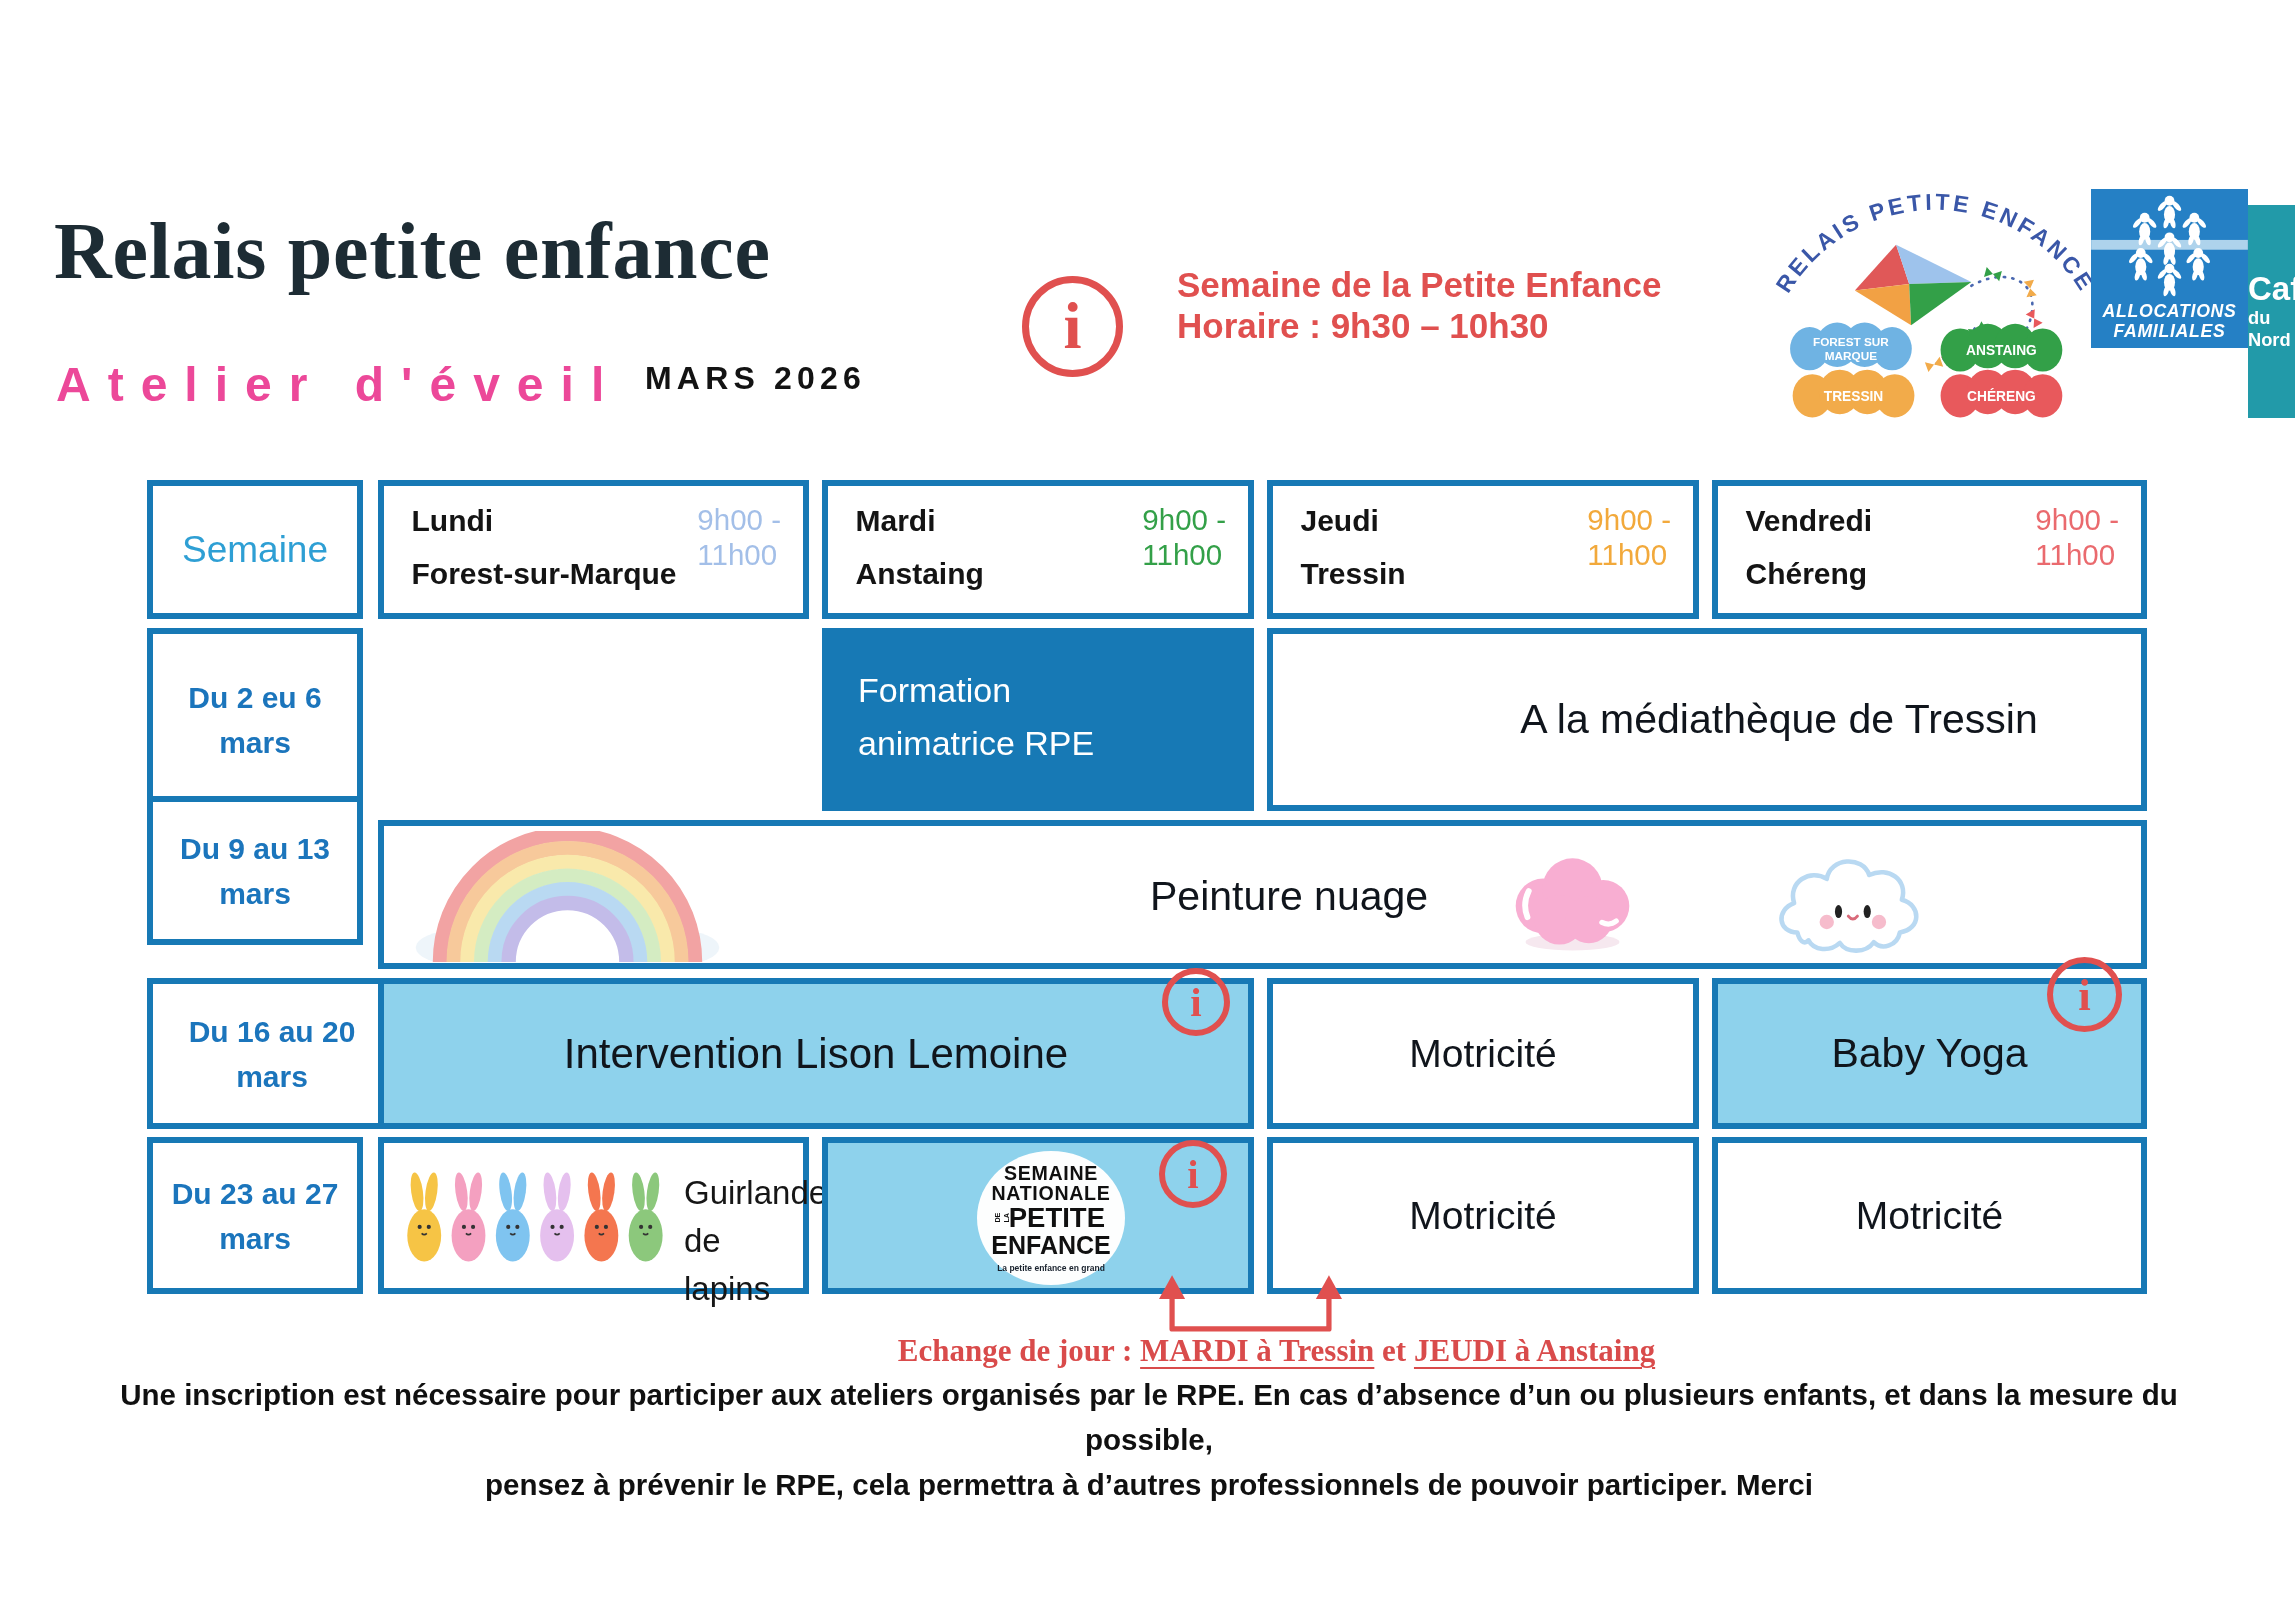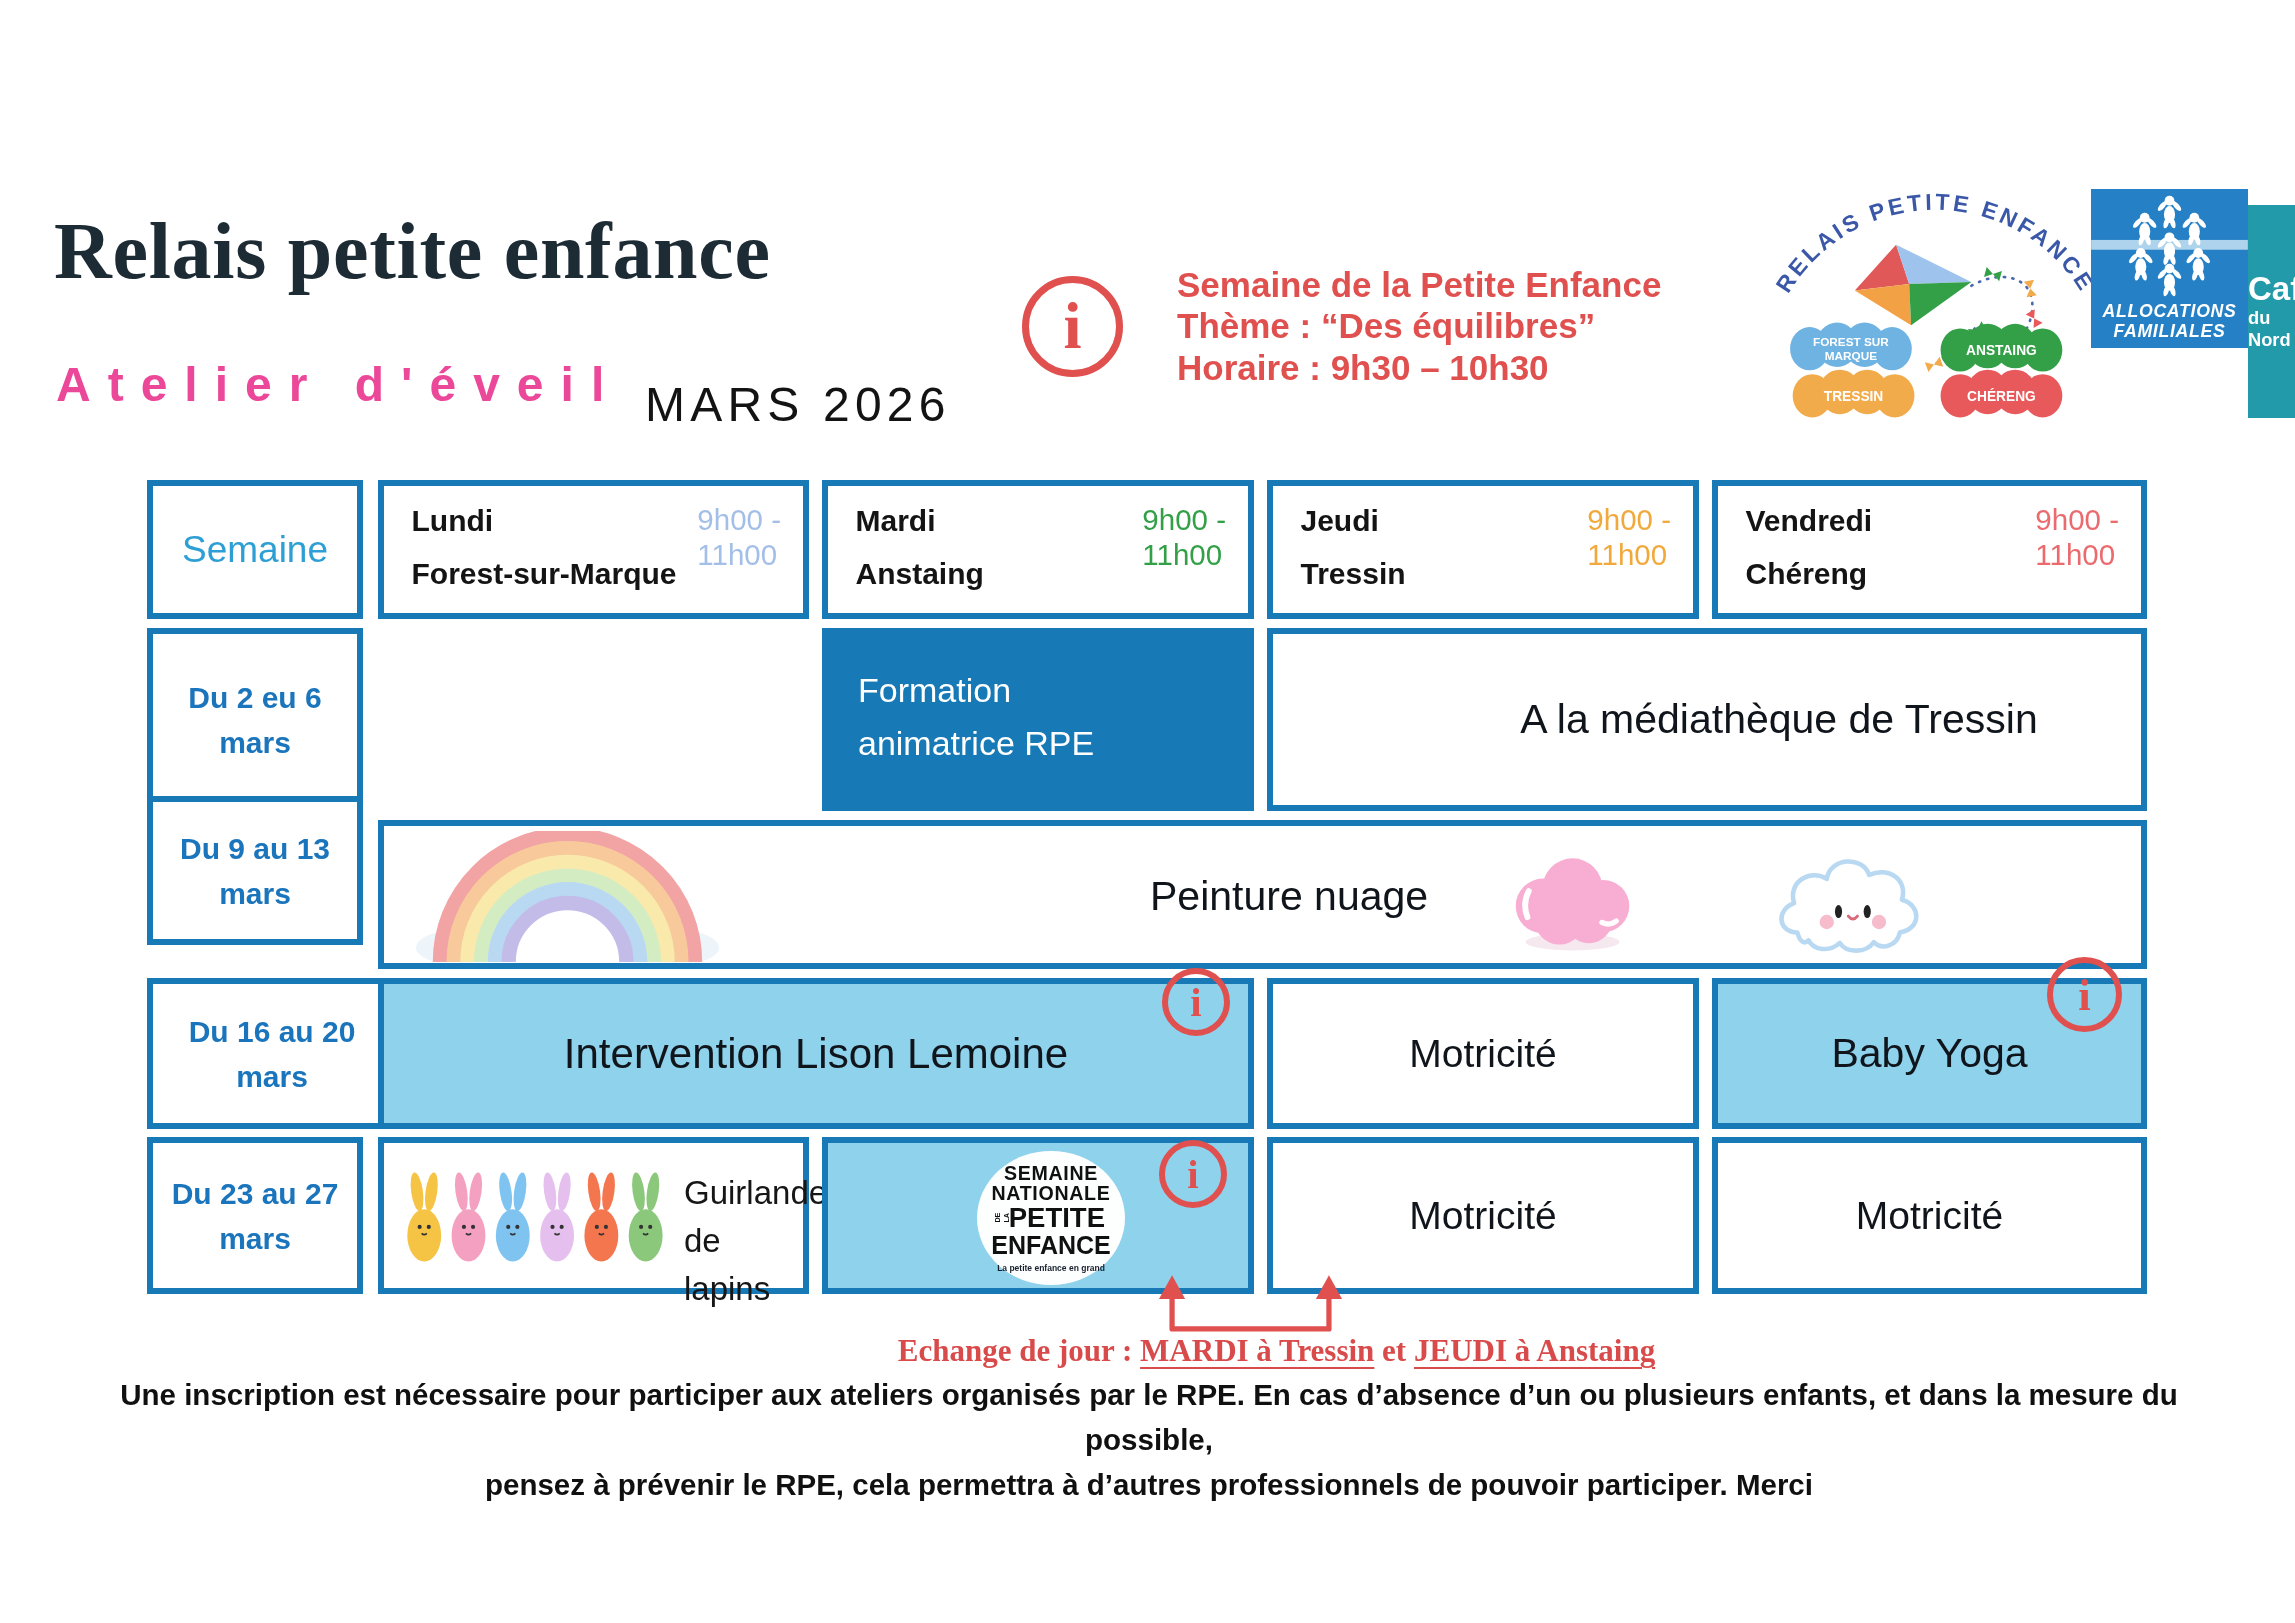--- a/index.html
+++ b/index.html
@@ -6,21 +6,21 @@
   html,body{margin:0;padding:0;background:#fff;}
   .page{position:relative;width:2295px;height:1623px;background:#fff;overflow:hidden;
         font-family:"Liberation Sans",sans-serif;color:#111;}
   .abs{position:absolute;}
 
   
   .title{position:absolute;left:54px;top:211px;font-family:"Liberation Serif",serif;
          font-weight:700;font-size:80px;line-height:1;color:var(--title_dark);letter-spacing:0.7px;}
   .subtitle{position:absolute;left:56px;top:357px;font-size:48px;font-weight:700;
             letter-spacing:17px;color:#ec4899;}
-  .month{position:absolute;left:645px;top:377px;font-size:48px;font-weight:400;
+  .month{position:absolute;left:645px;top:360px;font-size:32px;font-weight:700;
          letter-spacing:5.2px;color:#131313;}
   .info-circle{position:absolute;left:1022px;top:276px;width:101px;height:101px;border-radius:50%;
          border:7.9px solid var(--accent_red);box-sizing:border-box;display:flex;align-items:center;
          justify-content:center;font-family:"Liberation Serif",serif;font-weight:700;
          font-size:65px;color:var(--accent_red);}
   .notice{position:absolute;left:1177px;top:264px;font-size:35px;font-weight:700;
           color:var(--accent_red);line-height:1.18;}
 
   
   .cell{position:absolute;box-sizing:border-box;border:6.5px solid var(--table_border);background:#fff;}
@@ -87,21 +87,20 @@
   <div class="title">Relais petite enfance</div>
   <div class="subtitle">Atelier d'éveil</div>
   <div class="month">MARS 2026</div>
 
   <div class="info-circle">
     <span>i</span>
   </div>
 
   <div class="notice">
     <div>Semaine de la Petite Enfance</div>
-    <div>Thème : “Des équilibres”</div>
     <div>Horaire : 9h30 – 10h30</div>
   </div>
 
   <svg class="abs" style="left:1775px;top:189px" width="322" height="233" viewBox="0 0 492 356">
     <defs>
       <path id="rpe-arc" d="M 18 165 A 260 260 0 0 1 472 165" fill="none"></path>
       <path id="bow" d="M0,0 L-12,-8 L-12,8 Z M0,0 L12,-8 L12,8 Z"></path>
     </defs>
     <text font-size="35" font-weight="bold" fill="var(--arc_blue)" style="letter-spacing:5px" font-family="Liberation Sans, sans-serif">
       <textPath href="#rpe-arc" startOffset="50%" text-anchor="middle">RELAIS PETITE ENFANCE</textPath>

